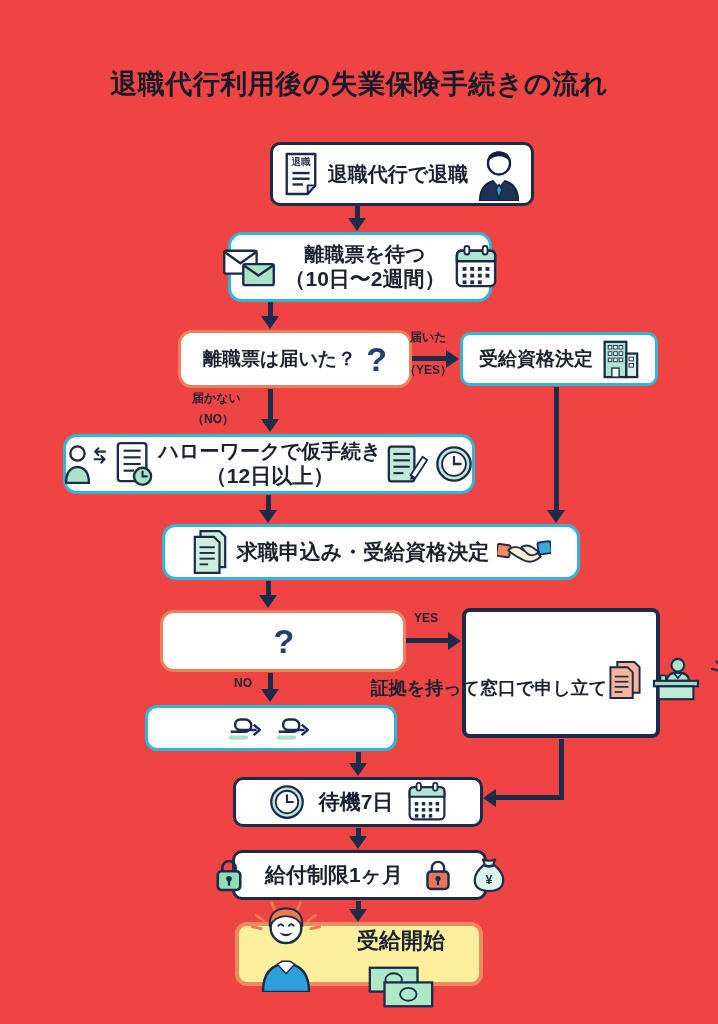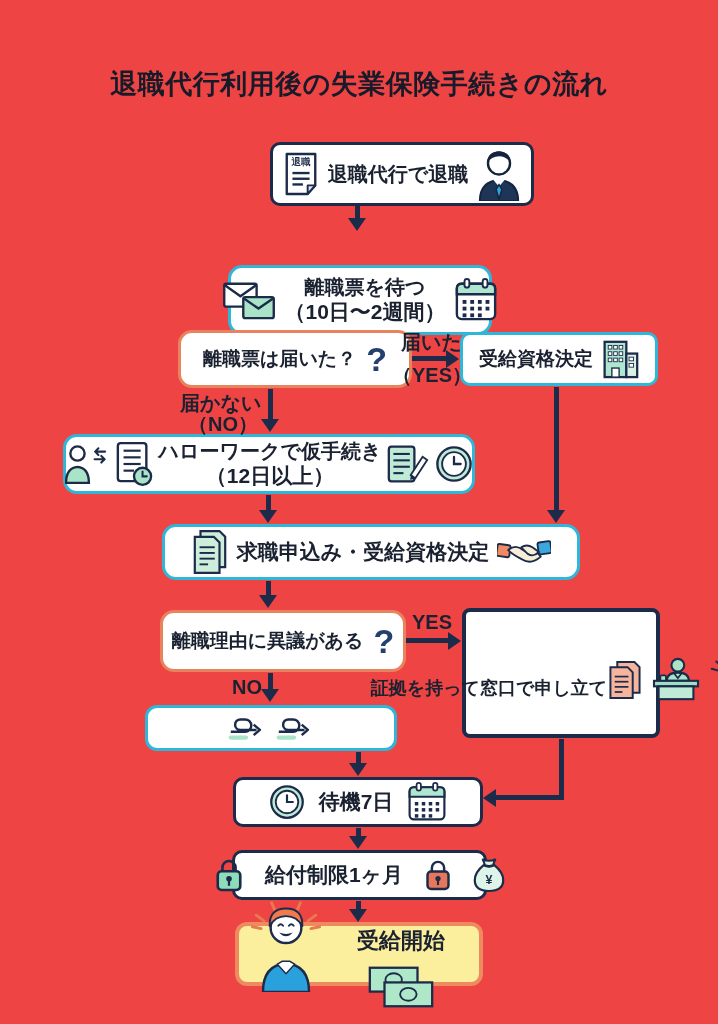--- a/index.html
+++ b/index.html
@@ -31,22 +31,22 @@
   .vline{width:5px;} .hline{height:5px;}
   .ah-down{position:absolute;width:0;height:0;z-index:1;
     border-left:9px solid transparent;border-right:9px solid transparent;
     border-top:13px solid var(--navy);}
   .ah-right{position:absolute;width:0;height:0;z-index:1;
     border-top:9px solid transparent;border-bottom:9px solid transparent;
     border-left:13px solid var(--navy);}
   .ah-left{position:absolute;width:0;height:0;z-index:1;
     border-top:9px solid transparent;border-bottom:9px solid transparent;
     border-right:13px solid var(--navy);}
-  .elabel{position:absolute;font-weight:800;font-size:20px;color:#1b2130;
-    text-align:right;white-space:nowrap;z-index:3;}
+  .elabel{position:absolute;font-weight:800;font-size:12px;color:#1b2130;
+    text-align:left;white-space:nowrap;z-index:3;margin-left:12px;}
   .icon{display:inline-flex;align-items:center;justify-content:center;flex:0 0 auto;}
   
   .evidence-inner{display:flex;flex-direction:row;align-items:flex-end;}
   .evidence-inner .lbl{font-size:18px;line-height:1.3;}
   .evidence-icons{display:flex;align-items:flex-end;gap:9px;margin-top:7px;}
   
   .start-node{background:var(--yellow);border:4px solid #ed8a5f;border-radius:12px;
     justify-content:flex-start;padding-left:92px;}
   .start-person{position:absolute;left:8px;top:-30px;z-index:3;}
   .start-node .lbl{font-size:22px;}
@@ -121,21 +121,21 @@
       <svg width="46" height="54" viewBox="0 0 48 56">
         <path d="M4 56 Q4 36 24 34 Q44 36 44 56 Z" fill="#1e3557" stroke="#16233c" stroke-width="2"></path>
         <circle cx="24" cy="17" r="11.5" fill="#fff" stroke="#16233c" stroke-width="2.5"></circle>
         <path d="M11.5 16 Q12.5 4.5 24 4.5 Q35.5 4.5 36.5 16 Q31 9.5 24 9.5 Q17 9.5 11.5 16 Z" fill="#16233c"></path>
         <path d="M17 33 L24 41 L31 33 L24 31 Z" fill="#fff"></path>
         <path d="M24 39 L21 44 L24 54 L27 44 Z" fill="#2ba4da" stroke="#16233c" stroke-width="1.5"></path>
       </svg>
     </span>
   </div>
 
-  <div class="node b-cyan" style="left:228px;top:232px;width:264px;height:70px;border-radius:14px;margin-top:33px;">
+  <div class="node b-cyan" style="left:228px;top:232px;width:264px;height:70px;border-radius:14px;">
     <span class="icon">
       <svg width="54" height="40" viewBox="0 0 56 42">
         <rect x="2" y="4" width="34" height="24" rx="2" fill="#fff" stroke="#1c2b4a" stroke-width="2.5"></rect>
         <path d="M2 5 L19 17 L36 5" fill="none" stroke="#1c2b4a" stroke-width="2.5"></path>
         <rect x="22" y="18" width="32" height="22" rx="2" fill="#a9e4c8" stroke="#1c2b4a" stroke-width="2.5"></rect>
         <path d="M22 19 L38 30 L54 19" fill="none" stroke="#1c2b4a" stroke-width="2.5"></path>
       </svg>
     </span>
     <span class="stack">
       <span class="lbl">離職票を待つ</span>
@@ -253,21 +253,20 @@
       <svg width="54" height="36" viewBox="0 0 58 38">
         <rect x="0" y="11" width="14" height="13" rx="2" fill="#ef8a62" stroke="#1c2b4a" stroke-width="2" transform="rotate(8 7 17)"></rect>
         <rect x="44" y="8" width="14" height="13" rx="2" fill="#3aa8dc" stroke="#1c2b4a" stroke-width="2" transform="rotate(-8 51 14)"></rect>
         <path d="M12 17 Q20 10 28 17 Q34 22 42 18 L47 24 Q37 33 27 27 Q17 22 12 17 Z" fill="#f7eed9" stroke="#1c2b4a" stroke-width="2" stroke-linejoin="round"></path>
         <path d="M26 14 Q32 10 38 14 L45 19 Q39 25 33 21 Z" fill="#f7eed9" stroke="#1c2b4a" stroke-width="2" stroke-linejoin="round"></path>
       </svg>
     </span>
   </div>
 
   <div class="node b-orange" style="left:148px;top:610px;width:246px;height:62px;border-radius:14px;">
-    <span class="lbl" style="font-size:19px;">離職理由に異議がある</span>
     <span class="qmark">?</span>
   </div>
 
   <div class="node b-navy" style="left:462px;top:608px;width:198px;height:130px;border-radius:8px;border-width:4px;">
     <span class="evidence-inner">
       <span class="lbl">証拠を持って</span>
       <span class="lbl">窓口で申し立て</span>
       <span class="evidence-icons">
         <span class="icon">
           <svg width="36" height="42" viewBox="0 0 42 46">

